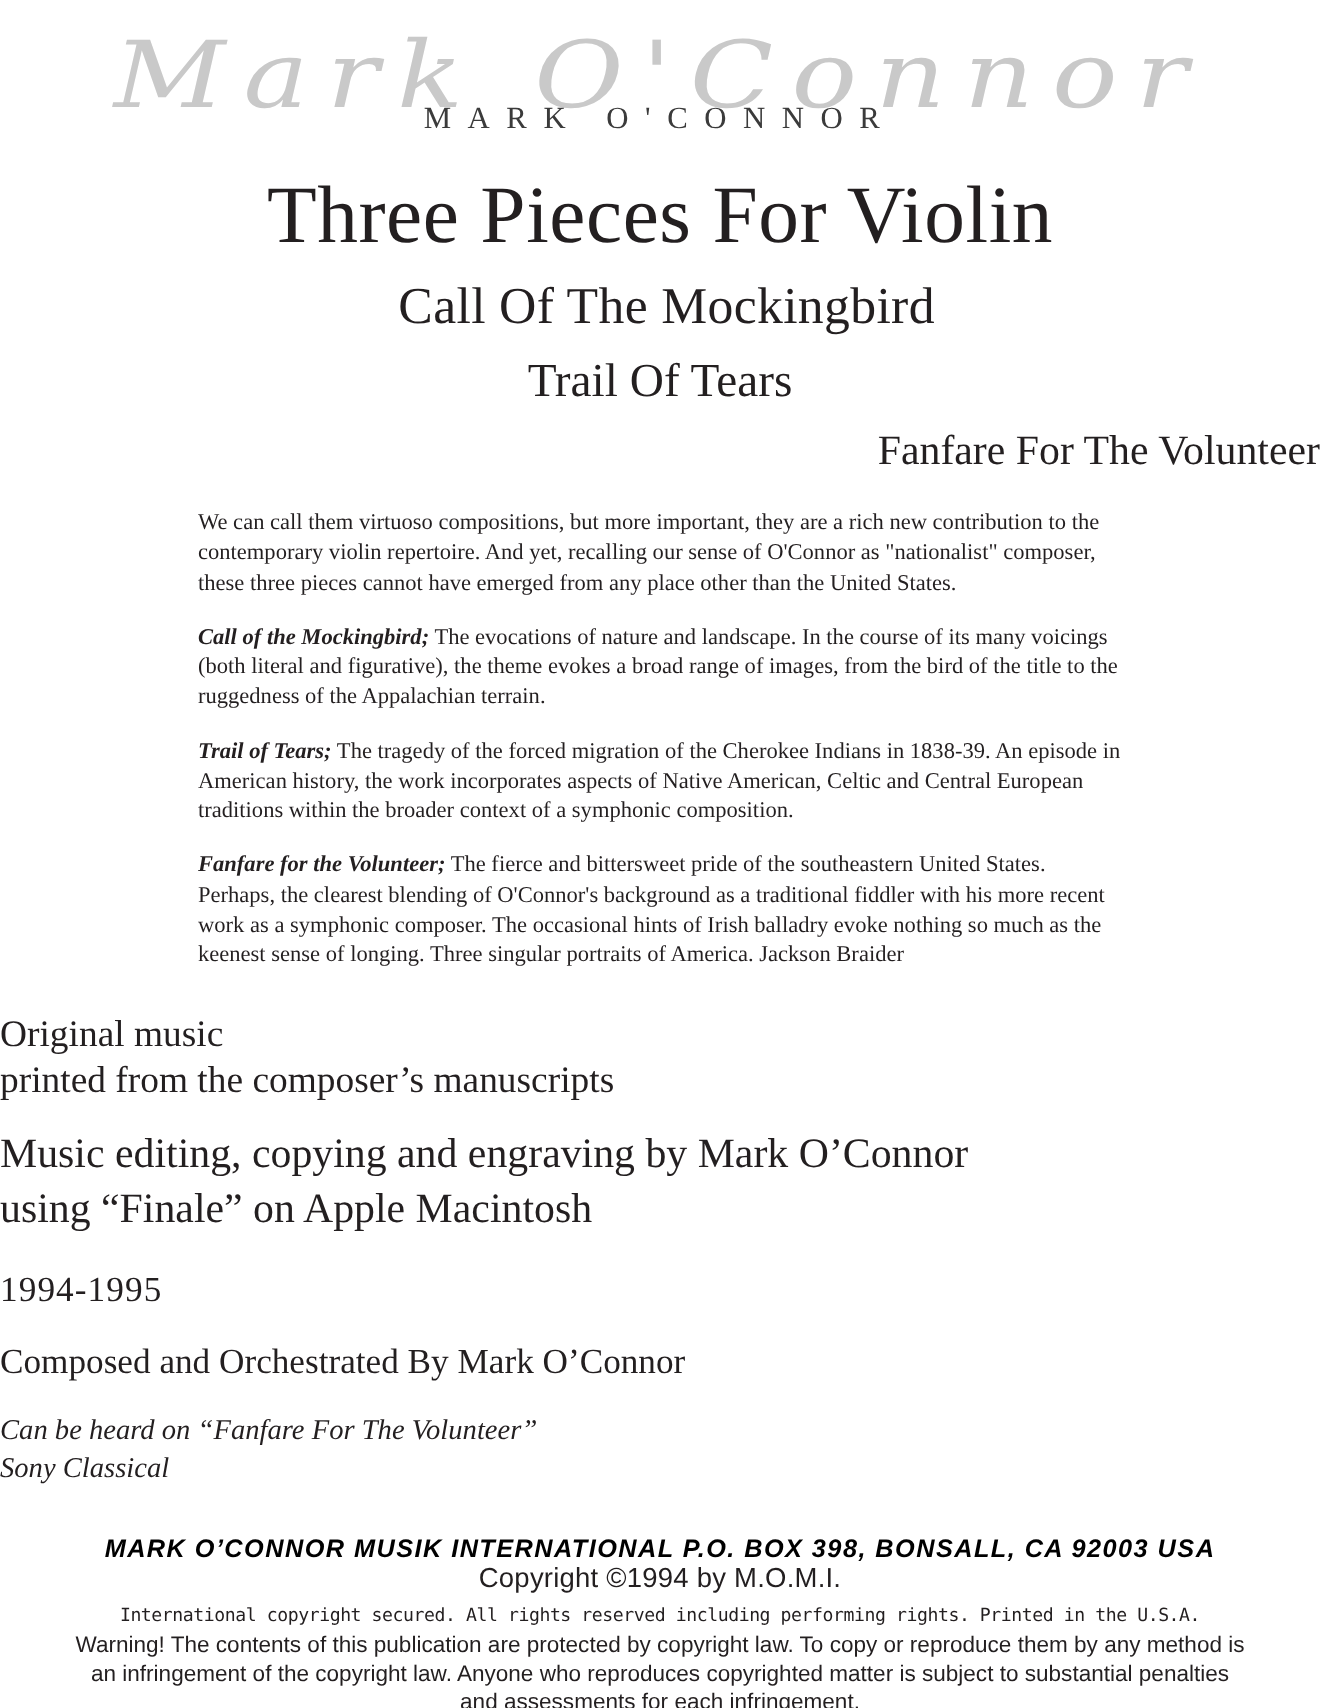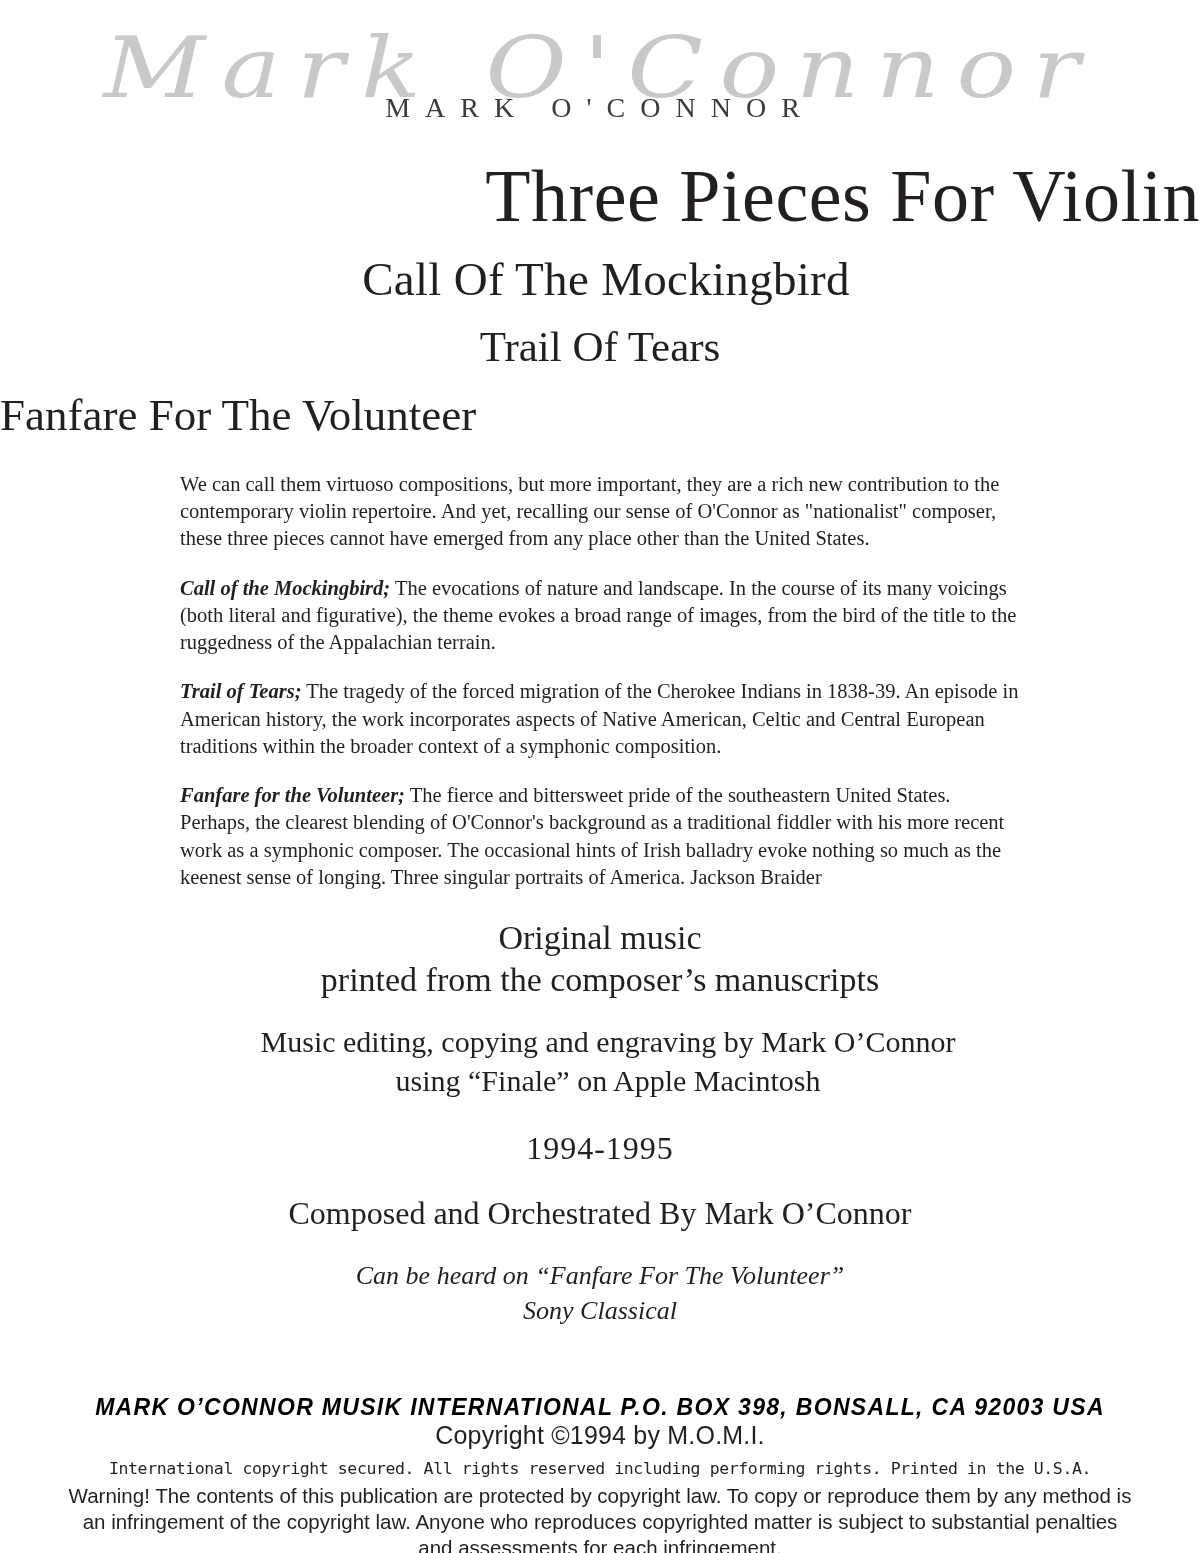--- a/index.html
+++ b/index.html
@@ -51,21 +51,21 @@
     font-family: "Liberation Serif", serif;
     font-size: 28px;
     letter-spacing: 15px;
     color: #3b3b3b;
     white-space: nowrap;
     line-height: 1;
   }
 
   
   .title-main {
-    text-align: right;
+    text-align: center;
     font-size: 74px;
     line-height: 0.98;
     font-weight: normal;
     margin: 6px 0 0 0;
     letter-spacing: 0.5px;
   }
   .title-sub {
     text-align: center;
     font-size: 47px;
     line-height: 1.28;
@@ -74,22 +74,22 @@
     padding-left: 12px;
   }
   .title-sub2 {
     text-align: center;
     font-size: 43px;
     line-height: 1.3;
     margin-top: 10px;
     font-family: Liberation Serif, serif;
   }
   .title-sub3 {
-    text-align: left;
-    font-size: 45px;
+    text-align: right;
+    font-size: 38px;
     line-height: 1.25;
     margin-top: 12px;
   }
   .title-part {
     text-align: center;
     font-size: 40px;
     line-height: 1.1;
     margin-top: 2px;
   }
 
@@ -105,32 +105,30 @@
     margin: 0 0 22px 0;
   }
   .notes p:last-child { margin-bottom: 0; }
   .notes .lead {
     font-style: italic;
     font-weight: bold;
   }
 
   
   .credits {
-    margin-top: 26px;
-    text-align: center;
+    margin-top: 38px;
   }
   .credit-orig {
     font-size: 34px;
     line-height: 1.22;
   }
   .credit-editing {
-    font-size: 30px;
+    font-size: 38px;
     line-height: 1.3;
     margin-top: 22px;
-    padding-left: 16px;
   }
   .credit-years {
     font-size: 32px;
     margin-top: 30px;
     letter-spacing: 1px;
   }
   .credit-composed {
     font-size: 32px;
     margin-top: 28px;
   }

